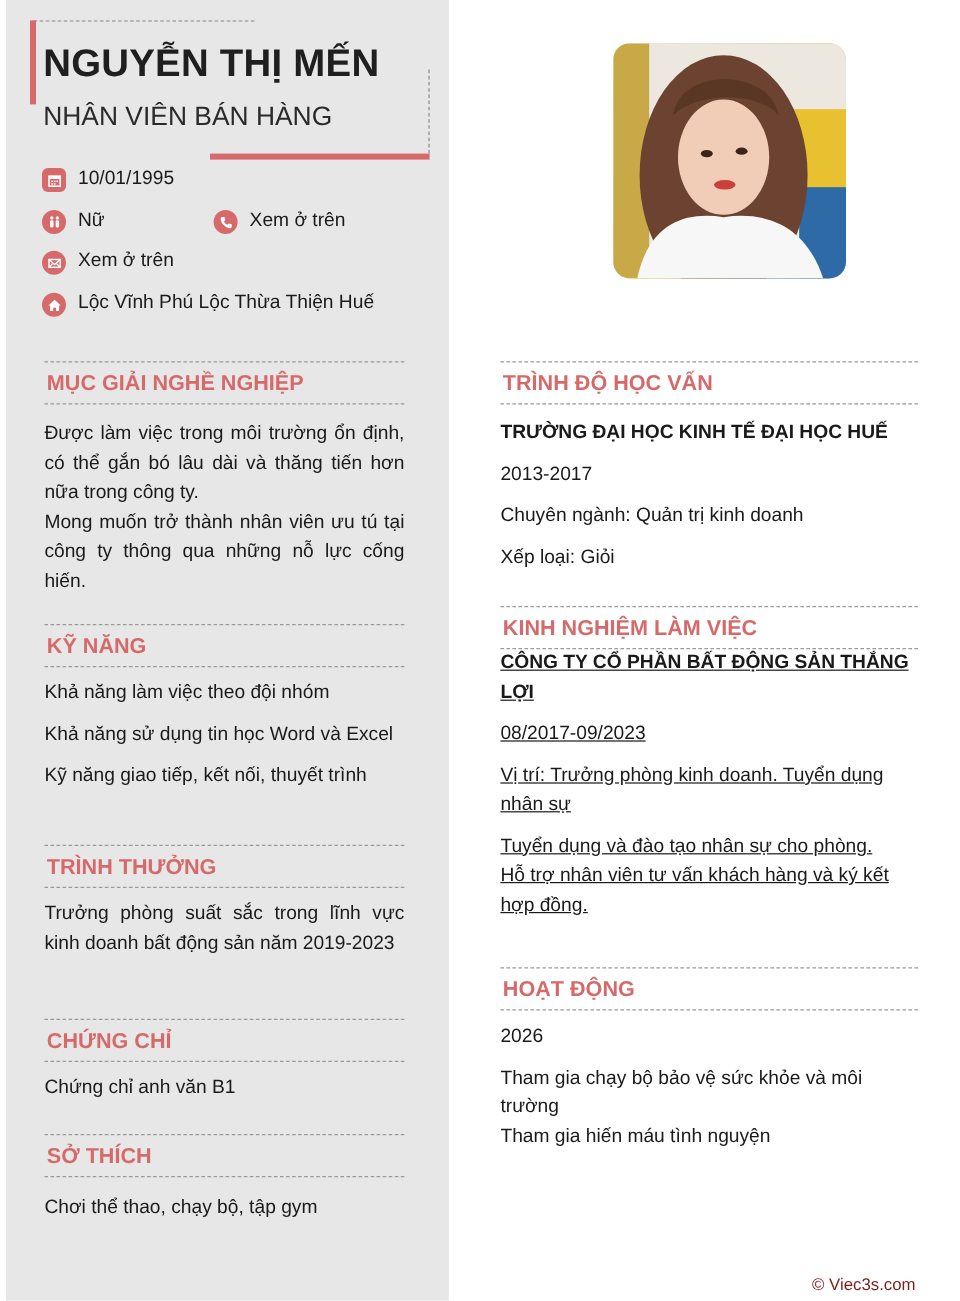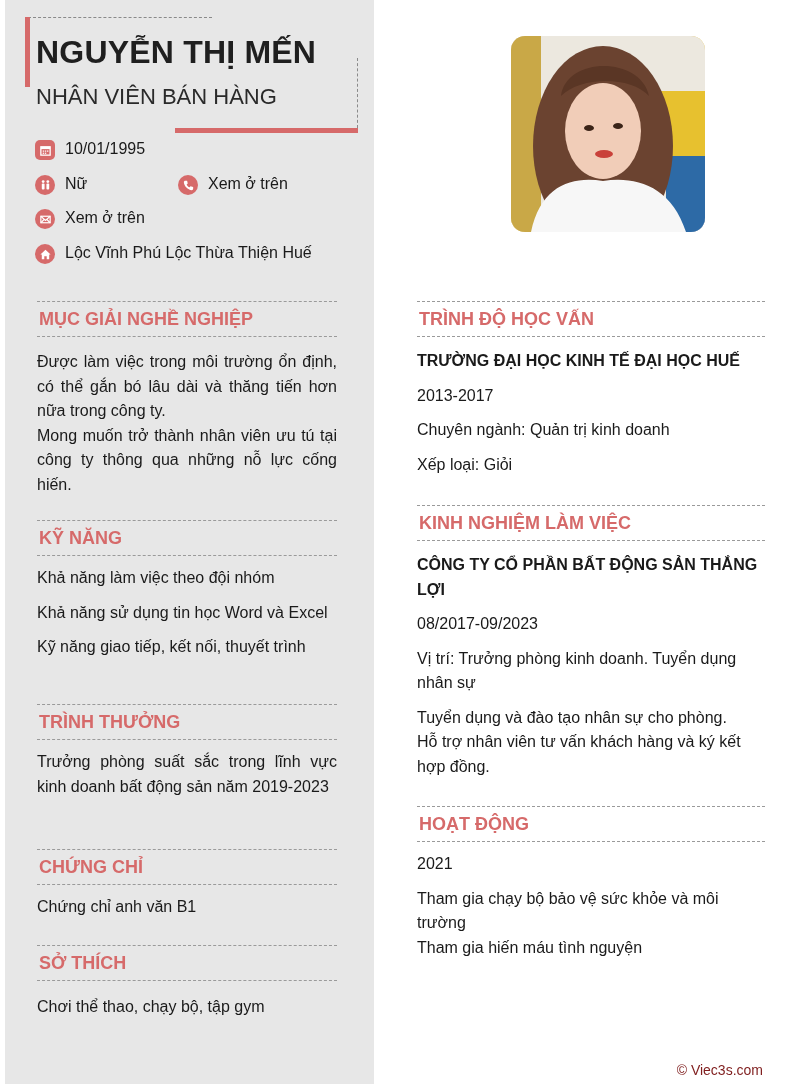--- a/index.html
+++ b/index.html
@@ -185,35 +185,35 @@
   <div class="sec-body" style="margin-top:12px;">
     <div class="bold">TRƯỜNG ĐẠI HỌC KINH TẾ ĐẠI HỌC HUẾ</div>
     <div class="item">2013-2017</div>
     <div class="item">Chuyên ngành: Quản trị kinh doanh</div>
     <div class="item">Xếp loại: Giỏi</div>
   </div>
 </div>
 
 <div class="section" style="left:417px; top:505px; width:348px;">
   <div class="sec-head">KINH NGHIỆM LÀM VIỆC</div>
-  <div class="sec-body" style="margin-top:12px;">
+  <div class="sec-body" style="text-decoration:underline;">
     <div class="bold">CÔNG TY CỔ PHẦN BẤT ĐỘNG SẢN THẮNG LỢI</div>
     <div class="item">08/2017-09/2023</div>
     <div class="item">Vị trí: Trưởng phòng kinh doanh. Tuyển dụng nhân sự</div>
     <div class="item">
       <div>Tuyển dụng và đào tạo nhân sự cho phòng.</div>
       <div>Hỗ trợ nhân viên tư vấn khách hàng và ký kết hợp đồng.</div>
     </div>
   </div>
 </div>
 
 <div class="section" style="left:417px; top:806px; width:348px;">
   <div class="sec-head">HOẠT ĐỘNG</div>
   <div class="sec-body" style="margin-top:2px;">
-    <div class="item">2021</div>
+    <div class="item">2026</div>
     <div class="item">
       <div>Tham gia chạy bộ bảo vệ sức khỏe và môi trường</div>
       <div>Tham gia hiến máu tình nguyện</div>
     </div>
   </div>
 </div>
 
 <div class="footer">© Viec3s.com</div>
 
 </body></html>

